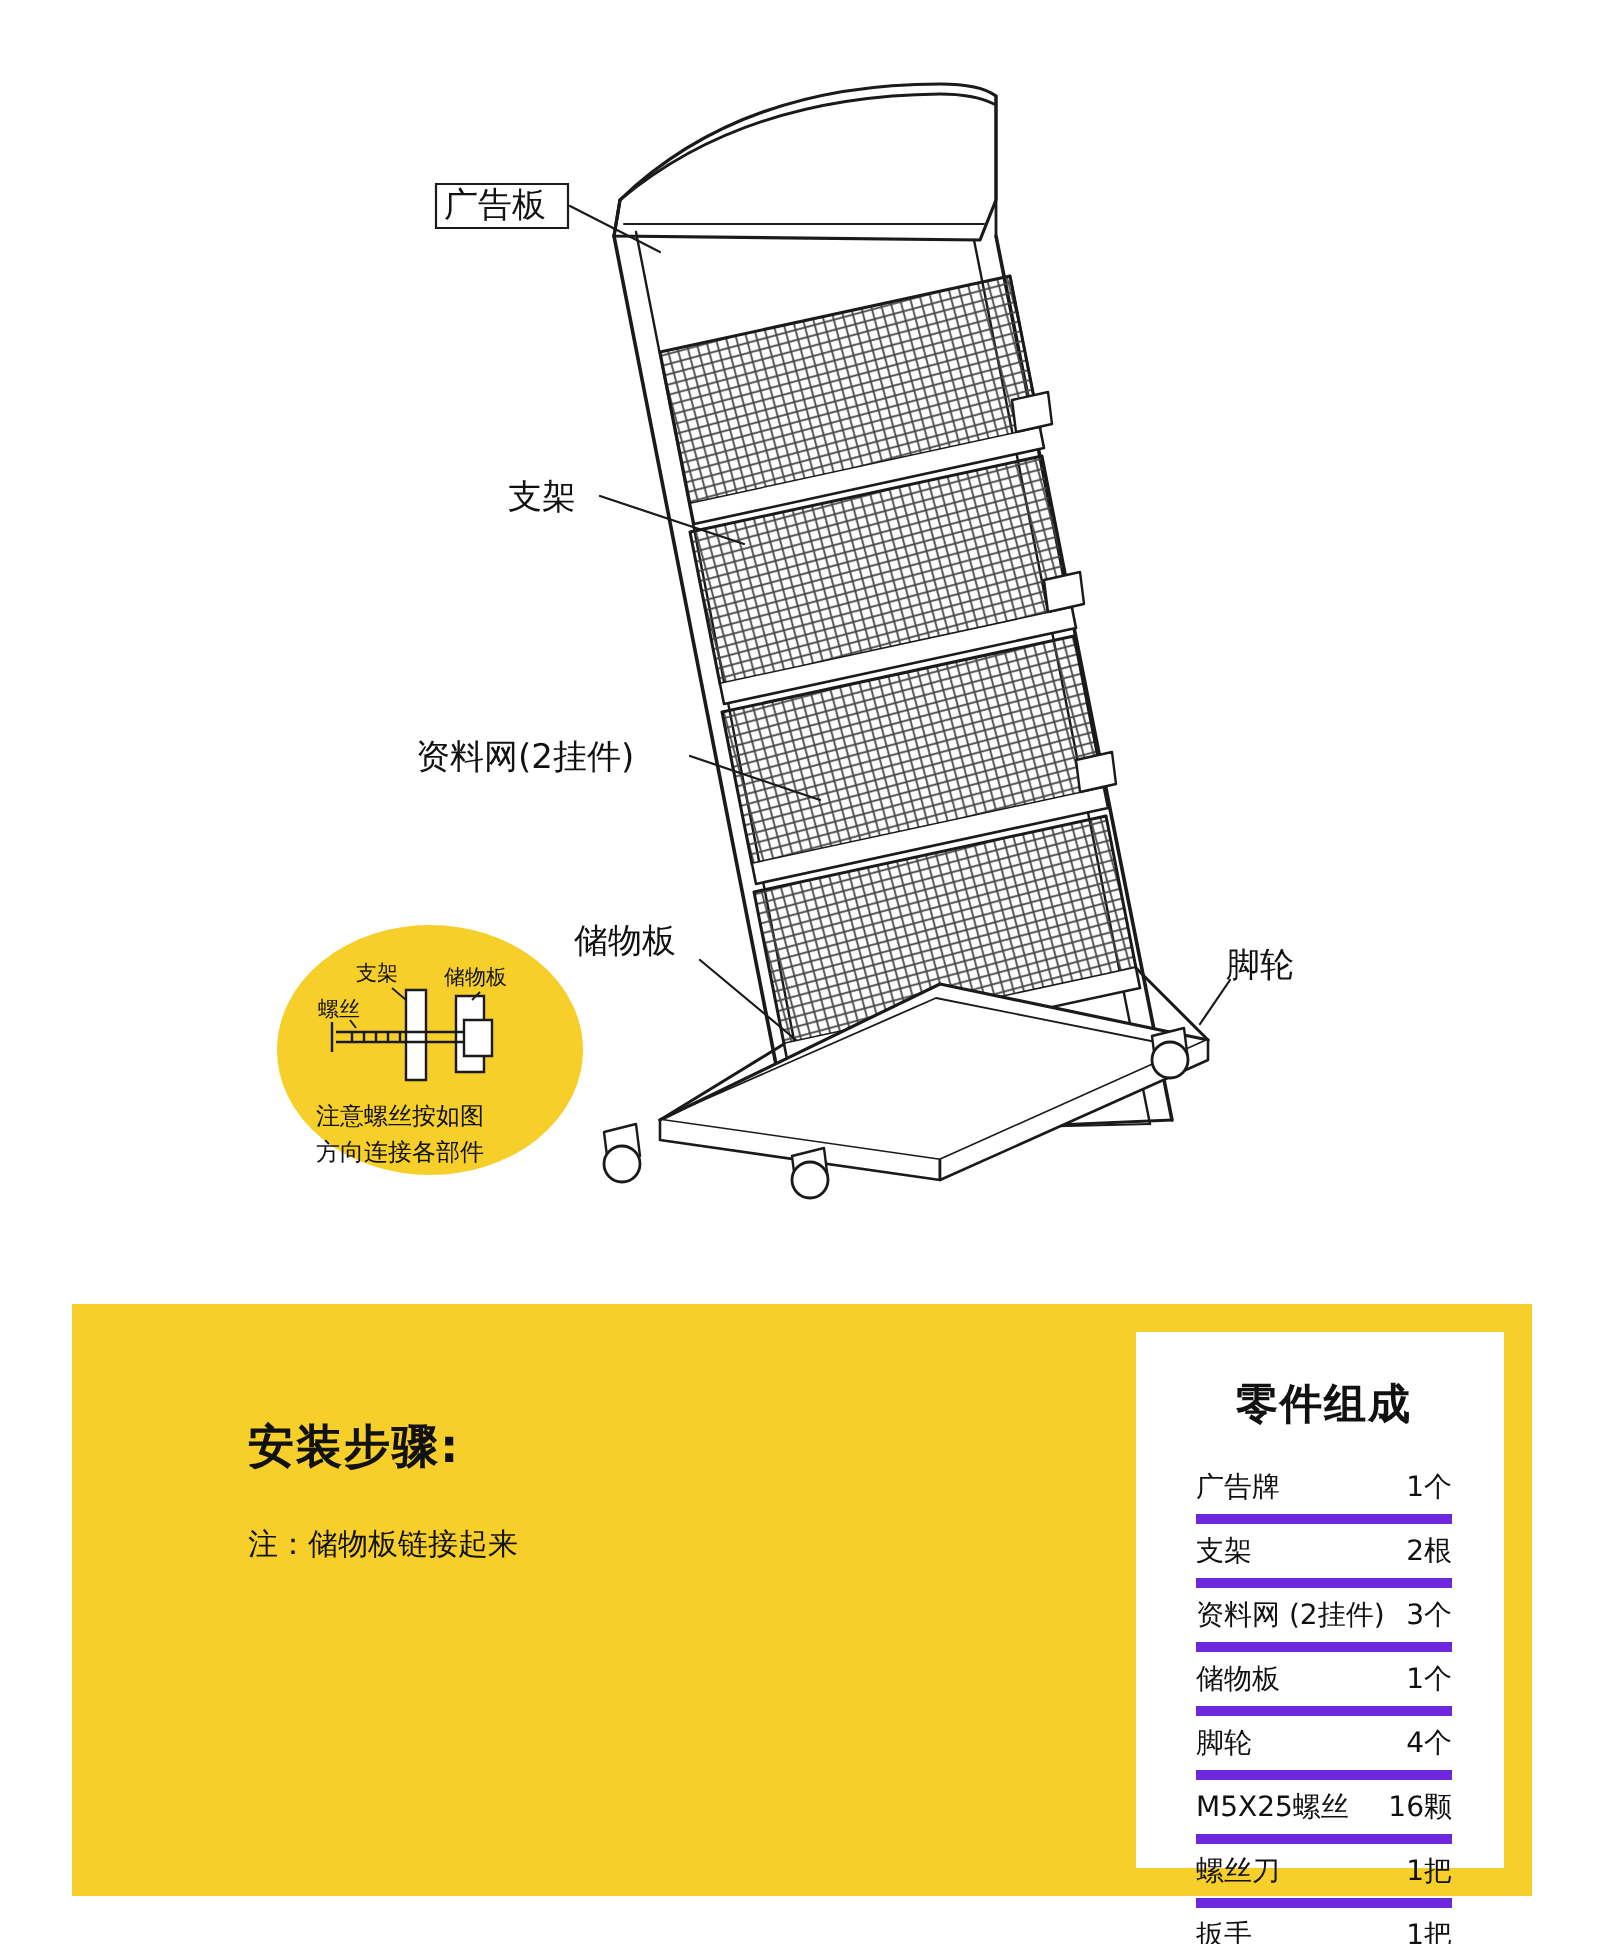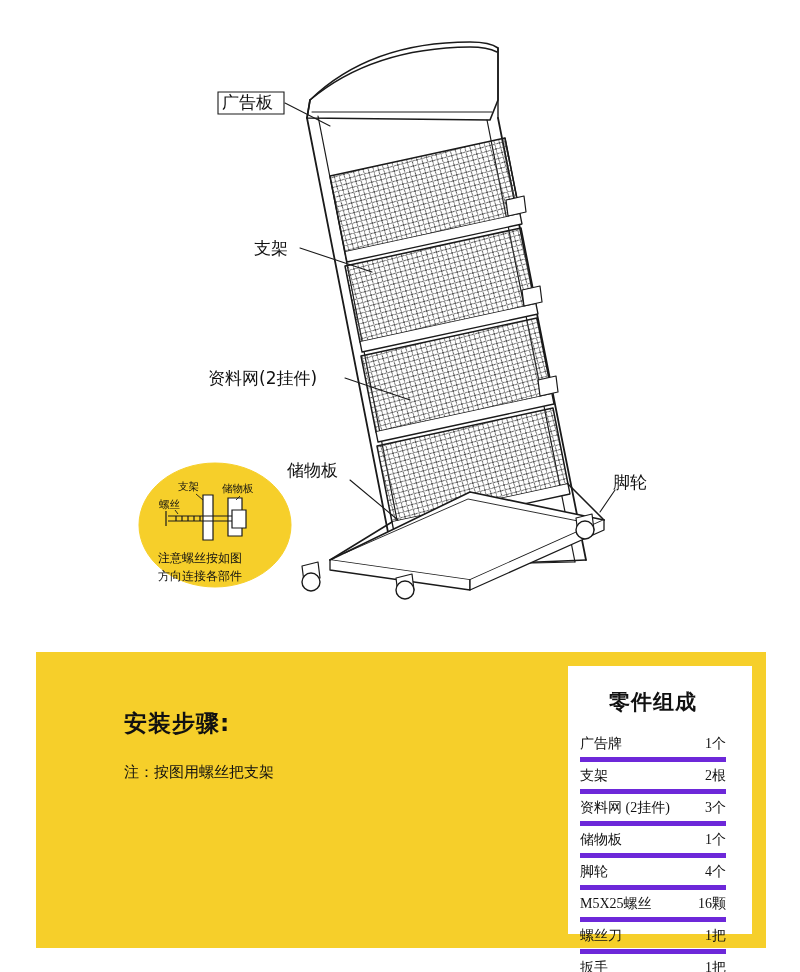--- a/index.html
+++ b/index.html
@@ -79,23 +79,22 @@
     font-size: 15px;
     line-height: 2.0;
     margin-top: 4px;
     color: #111;
     white-space: nowrap;
   }
   .parts-panel {
     flex: 1 1 auto;
     background: #ffffff;
     margin: 14px 14px 14px 0;
-    padding: 18px 26px 10px 12px;
+    padding: 18px 26px 10px 30px;
     box-sizing: border-box;
-    font-family: Liberation Serif, serif;
   }
   .parts-title {
     text-align: center;
     font-size: 21px;
     font-weight: bold;
     color: #111;
     margin: 4px 0 14px 0;
     letter-spacing: 1px;
   }
   table.parts {
@@ -242,21 +241,21 @@
         <path d="M240 496 L236 500"></path>
         <path d="M175 510 L178 514"></path>
       </g>
     </g>
   </svg>
 
   <div class="bottom">
 
     <div class="steps-panel">
       <div class="steps-title">安装步骤:</div>
-      <div class="steps-note">注：按图用螺丝把支架</div>
+      <div class="steps-note">注：储物板链接起来</div>
     </div>
 
     <div class="parts-panel">
       <div class="parts-title">零件组成</div>
       <table class="parts">
         <tbody>
           <tr>
             <td>广告牌</td>
             <td class="qty">1个</td>
           </tr>

